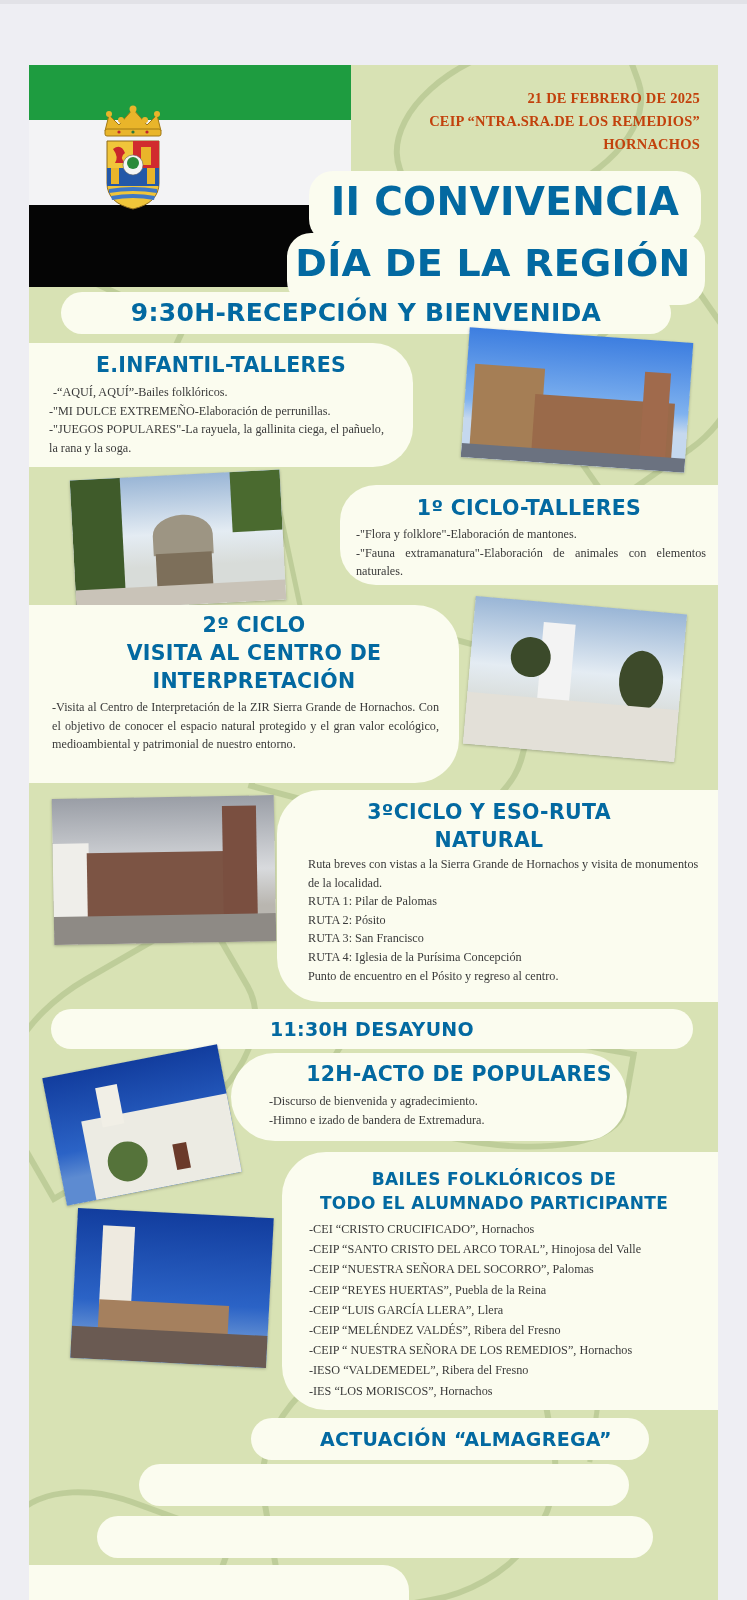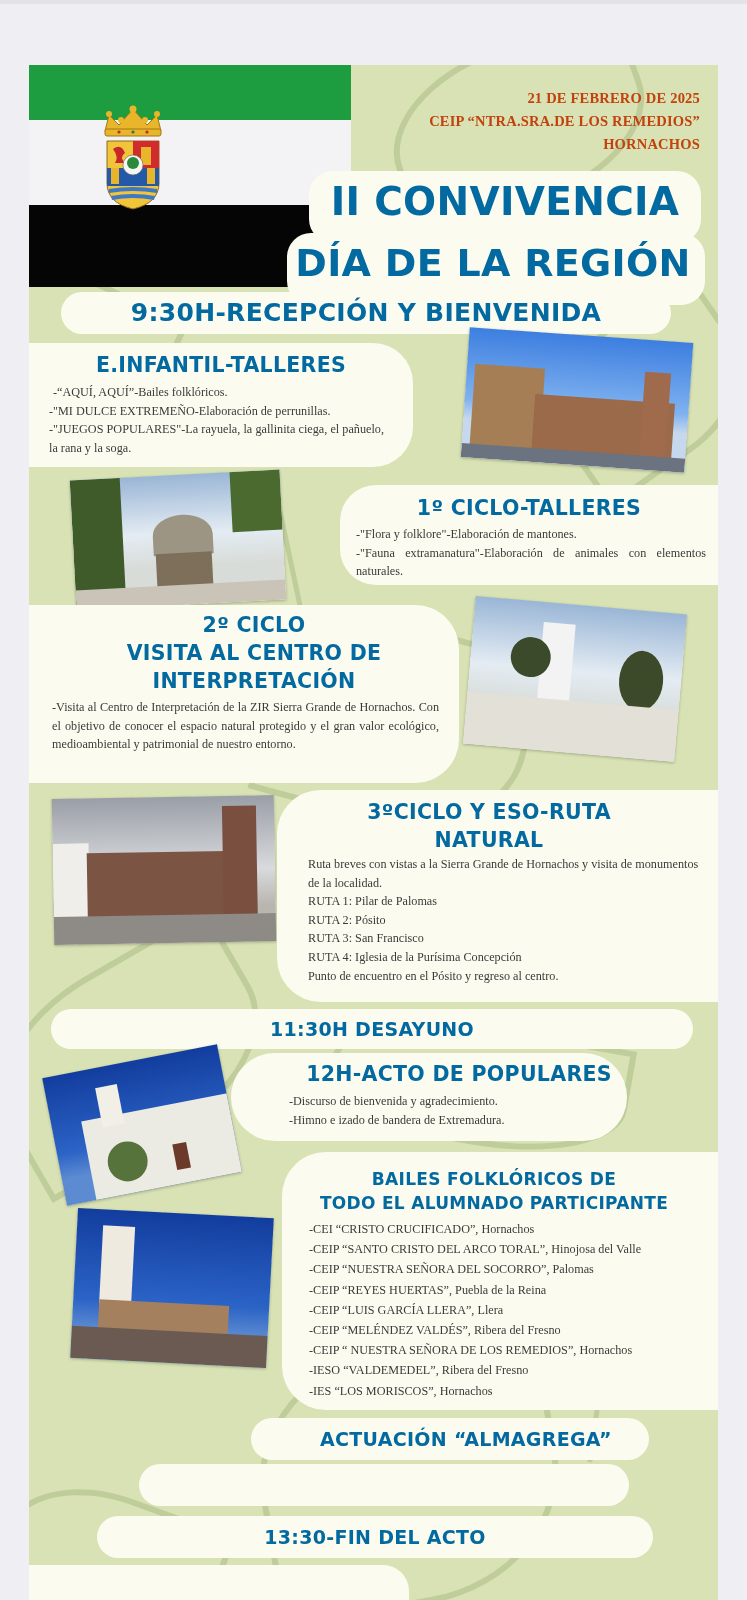--- a/index.html
+++ b/index.html
@@ -155,21 +155,21 @@
     <div>RUTA 3: San Francisco</div>
     <div>RUTA 4: Iglesia de la Purísima Concepción</div>
     <div>Punto de encuentro en el Pósito y regreso al centro.</div>
   </div>
 
   <div class="pill" style="left:22px;top:944px;width:642px;height:40px;border-radius:20px;"></div>
   <div class="h" style="position:absolute;left:22px;top:944px;width:642px;font-size:19px;line-height:40px;">11:30H DESAYUNO</div>
 
   <div class="pill" style="left:202px;top:988px;width:396px;height:88px;border-radius:44px;"></div>
   <div class="h" style="position:absolute;left:260px;top:994px;width:340px;font-size:20.5px;line-height:30px;">12H-ACTO DE POPULARES</div>
-  <div class="body-t" style="position:absolute;left:240px;top:1027px;width:340px;margin-left:20px;">
+  <div class="body-t" style="position:absolute;left:240px;top:1027px;width:340px;">
     <div>-Discurso de bienvenida y agradecimiento.</div>
     <div>-Himno e izado de bandera de Extremadura.</div>
   </div>
 
   <div class="photo sky-deep" style="left:24px;top:995px;width:178px;height:130px;transform:rotate(-11deg);">
     <div style="position:absolute;left:30px;top:50px;width:150px;height:80px;background:#ecebe3;"></div>
     <div style="position:absolute;left:50px;top:20px;width:22px;height:40px;background:#f1efe6;"></div>
     <div style="position:absolute;left:48px;top:78px;width:40px;height:40px;background:#55733a;border-radius:50%;"></div>
     <div style="position:absolute;left:115px;top:90px;width:14px;height:26px;background:#6b3a2a;"></div>
   </div>
@@ -197,16 +197,15 @@
     <div>-IES “LOS MORISCOS”, Hornachos</div>
   </div>
 
   <div class="pill" style="left:222px;top:1353px;width:398px;height:42px;border-radius:21px;"></div>
   <div class="h" style="position:absolute;left:238px;top:1353px;width:398px;font-size:19px;line-height:42px;">ACTUACIÓN “ALMAGREGA”</div>
 
   <div class="pill" style="left:110px;top:1399px;width:490px;height:42px;border-radius:21px;"></div>
   <div class="h" style="position:absolute;left:110px;top:1465px;width:500px;font-size:19px;line-height:42px;">DESPEDIDA Y CLAUSURA</div>
 
   <div class="pill" style="left:68px;top:1451px;width:556px;height:42px;border-radius:21px;"></div>
-  <div class="h" style="position:absolute;left:68px;top:1451px;width:556px;font-size:19px;line-height:42px;">13:30-FIN DEL ACTO</div>
 
   <div class="pill" style="left:0px;top:1500px;width:380px;height:60px;border-radius:0 26px 0 0;"></div>
 </div>
 
 </body></html>

